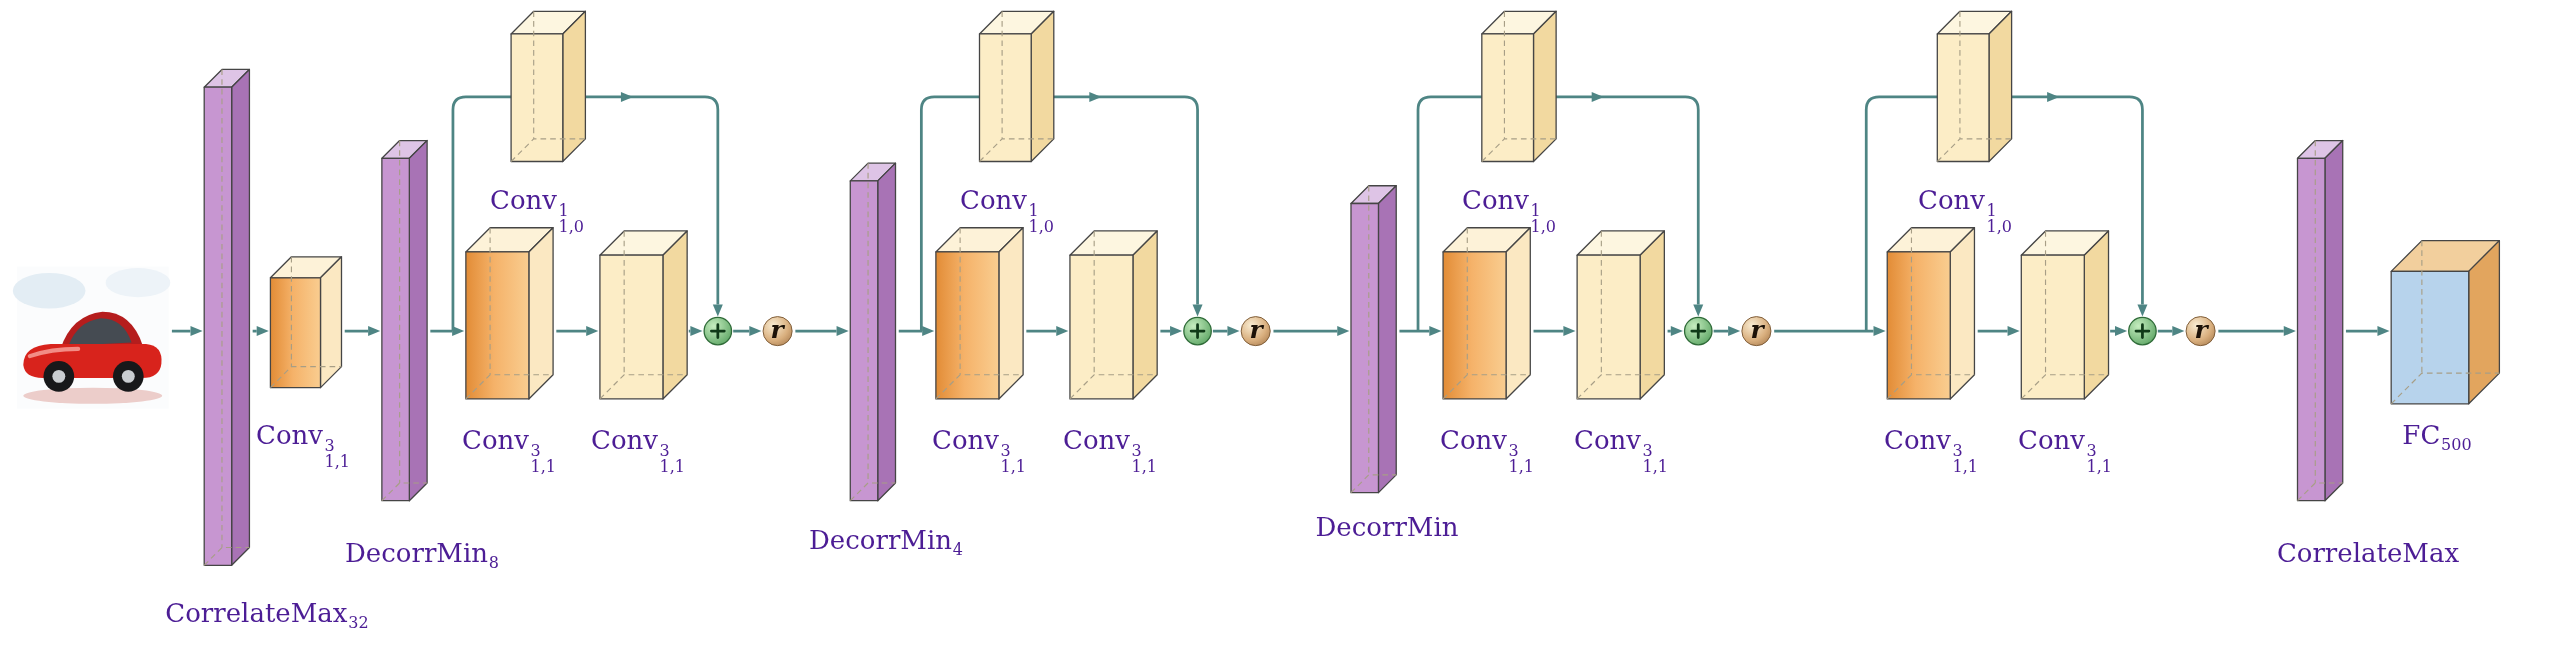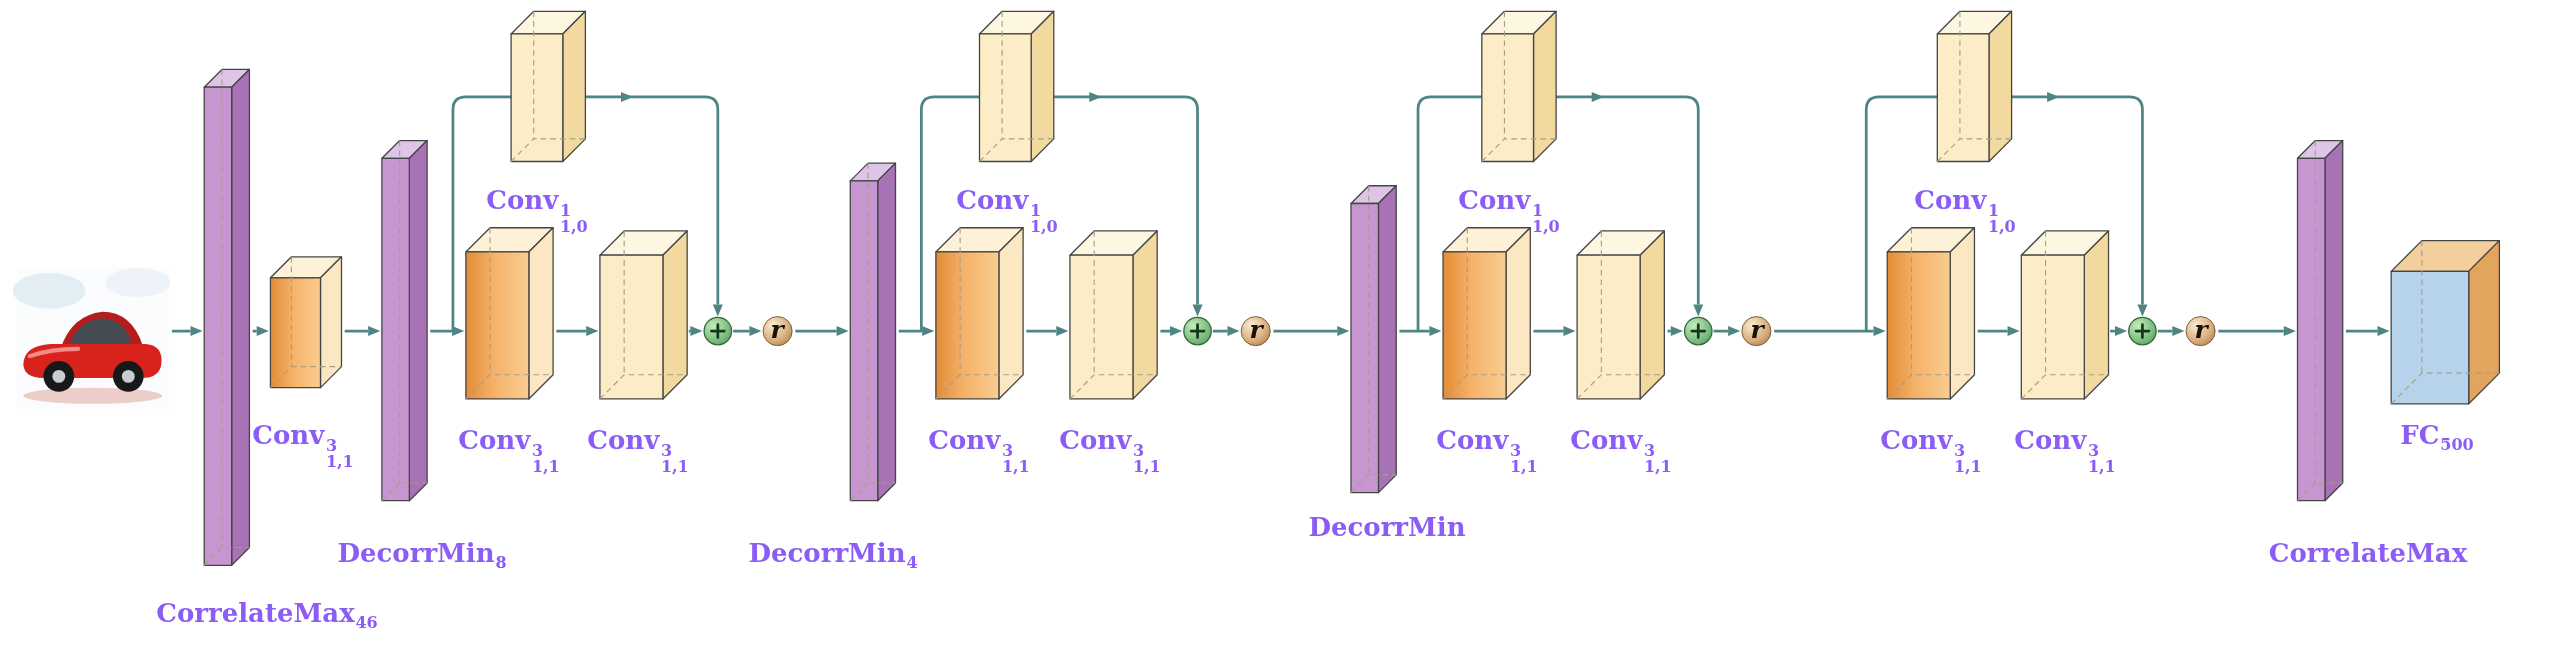--- a/index.html
+++ b/index.html
@@ -4,22 +4,22 @@
 <style>
   html,body{margin:0;padding:0;background:#ffffff;}
   #stage{position:relative;width:2576px;height:659px;background:#ffffff;overflow:hidden;
          font-family:"DejaVu Serif",serif;}
   #diagram-svg{position:absolute;left:0;top:0;width:2576px;height:659px;}
   .edge{stroke:#454545;stroke-width:1.6;stroke-linejoin:round;}
   .hedge{stroke:#a79e86;stroke-width:1.4;fill:none;stroke-dasharray:7 5;}
   .wire{stroke:#4e8584;stroke-width:3.4;fill:none;}
   .ahead{fill:#4e8584;stroke:none;}
   #labels{position:absolute;left:0;top:0;width:2576px;height:659px;pointer-events:none;}
-  .lbl{position:absolute;transform:translateX(-50%);font-weight:bold;font-size:26px;
-       color:#8b5cf6;white-space:nowrap;line-height:1;}
+  .lbl{position:absolute;transform:translateX(-50%);font-weight:normal;font-size:26px;
+       color:#4c1d95;white-space:nowrap;line-height:1;}
   .ss{display:inline-flex;flex-direction:column;justify-content:center;font-size:16px;
       line-height:16px;vertical-align:-6.5px;margin-left:1.6px;}
   .ss .sup,.ss .sub{display:block;}
   .subonly{font-size:16px;vertical-align:-5.7px;margin-left:0.8px;text-align:right;}
   .rlbl{position:absolute;transform:translate(-50%,-54%);font-style:italic;font-weight:bold;
         font-size:25px;color:#1d1208;}
 </style>
 </head>
 <body>
 
@@ -311,39 +311,39 @@
         </g>
         <g>
           <circle cx="2174" cy="410" r="18" fill="url(#gBall)" stroke="#7e5c38" stroke-width="1.2"></circle>
         </g>
         <g>
           <circle cx="2724" cy="410" r="18" fill="url(#gBall)" stroke="#7e5c38" stroke-width="1.2"></circle>
         </g>
       </g>
     </svg>
   <div id="labels">
-      <div class="lbl" style="left: 267px; top: 600px;"><span>CorrelateMax</span><span class="subonly">46</span></div>
+      <div class="lbl" style="left: 267px; top: 600px;"><span>CorrelateMax</span><span class="subonly">32</span></div>
       <div class="lbl" style="left: 303px; top: 422px;"><span>Conv</span><span class="ss">
           <span class="sup">3</span>
           <span class="sub">1,1</span>
         </span></div>
       <div class="lbl" style="left: 422px; top: 540px;"><span>DecorrMin</span><span class="subonly">8</span></div>
       <div class="lbl" style="left: 537px; top: 187px;"><span>Conv</span><span class="ss">
           <span class="sup">1</span>
           <span class="sub">1,0</span>
         </span></div>
       <div class="lbl" style="left: 509px; top: 427px;"><span>Conv</span><span class="ss">
           <span class="sup">3</span>
           <span class="sub">1,1</span>
         </span></div>
       <div class="lbl" style="left: 638px; top: 427px;"><span>Conv</span><span class="ss">
           <span class="sup">3</span>
           <span class="sub">1,1</span>
         </span></div>
-      <div class="lbl" style="left: 833px; top: 527px; margin-top: 13px;"><span>DecorrMin</span><span class="subonly">4</span></div>
+      <div class="lbl" style="left: 886px; top: 527px;"><span>DecorrMin</span><span class="subonly">4</span></div>
       <div class="lbl" style="left: 1007px; top: 187px;"><span>Conv</span><span class="ss">
           <span class="sup">1</span>
           <span class="sub">1,0</span>
         </span></div>
       <div class="lbl" style="left: 979px; top: 427px;"><span>Conv</span><span class="ss">
           <span class="sup">3</span>
           <span class="sub">1,1</span>
         </span></div>
       <div class="lbl" style="left: 1110px; top: 427px;"><span>Conv</span><span class="ss">
           <span class="sup">3</span>

